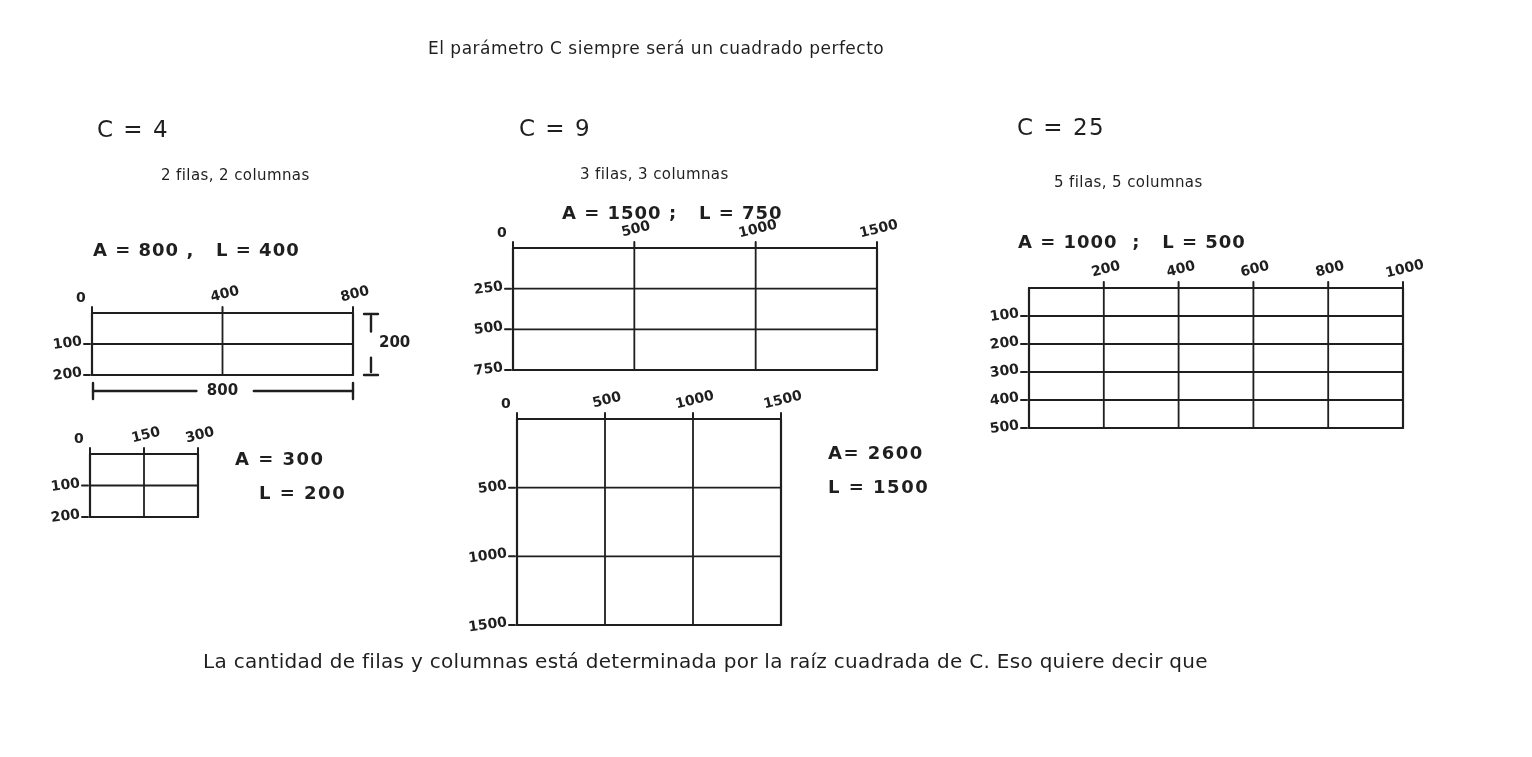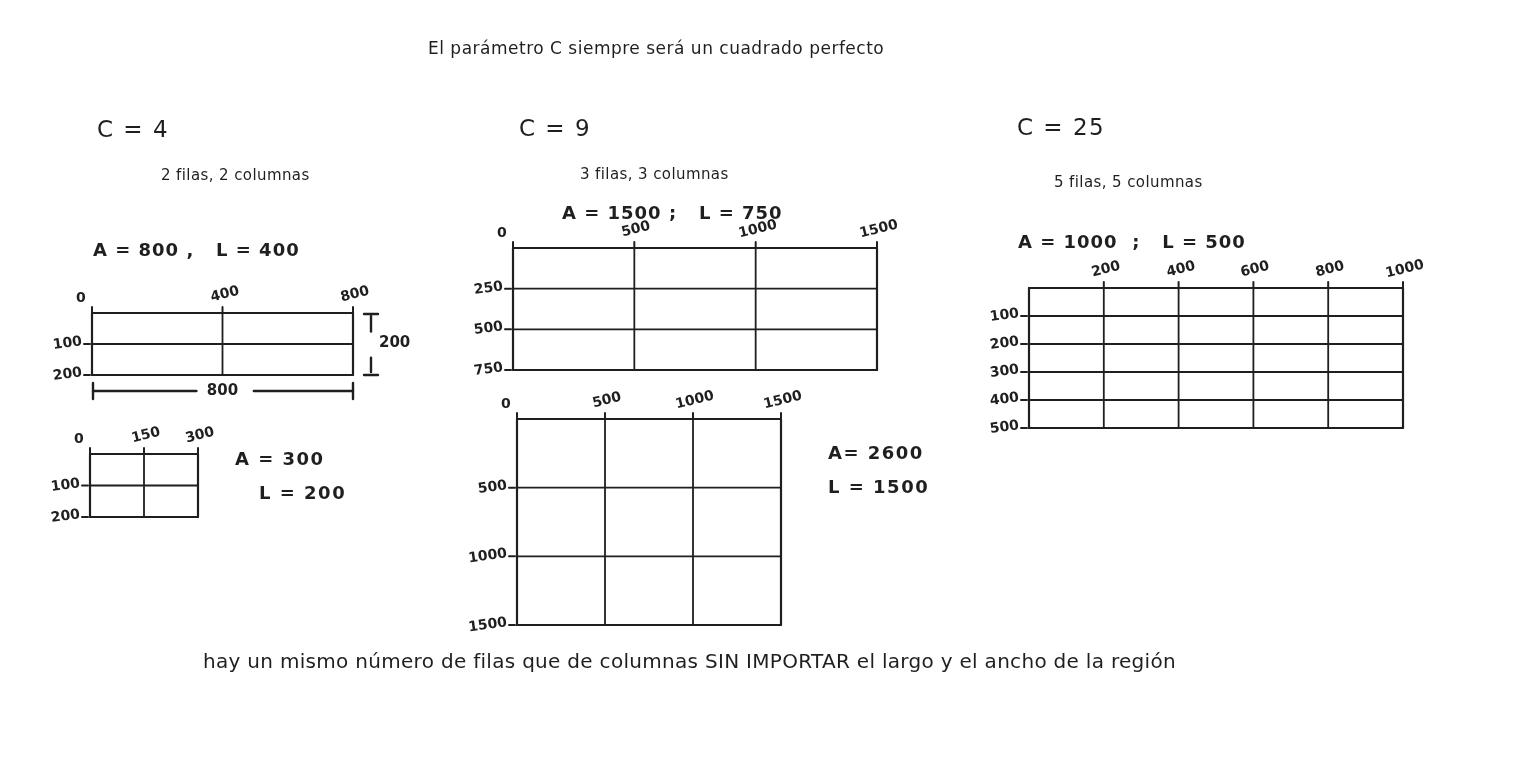--- a/index.html
+++ b/index.html
@@ -179,14 +179,14 @@
       <line x1="374" y1="-6" x2="374" y2="-1" stroke="#1f1f1f" stroke-width="2" stroke-linecap="round"></line>
       <line x1="-8" y1="28" x2="-2" y2="28" stroke="#1f1f1f" stroke-width="2" stroke-linecap="round"></line>
       <line x1="-8" y1="56" x2="-2" y2="56" stroke="#1f1f1f" stroke-width="2" stroke-linecap="round"></line>
       <line x1="-8" y1="84" x2="-2" y2="84" stroke="#1f1f1f" stroke-width="2" stroke-linecap="round"></line>
       <line x1="-8" y1="112" x2="-2" y2="112" stroke="#1f1f1f" stroke-width="2" stroke-linecap="round"></line>
       <line x1="-8" y1="140" x2="-2" y2="140" stroke="#1f1f1f" stroke-width="2" stroke-linecap="round"></line>
     </svg>
   </div>
 
 <div class="abs" style="left:203px; top:645px;">
-  <div class="footer-line">hay un mismo número de filas que de columnas SIN IMPORTAR el largo y el ancho de la región</div>
+  <div class="footer-line">La cantidad de filas y columnas está determinada por la raíz cuadrada de C. Eso quiere decir que</div>
 </div>
 
 </body></html>

